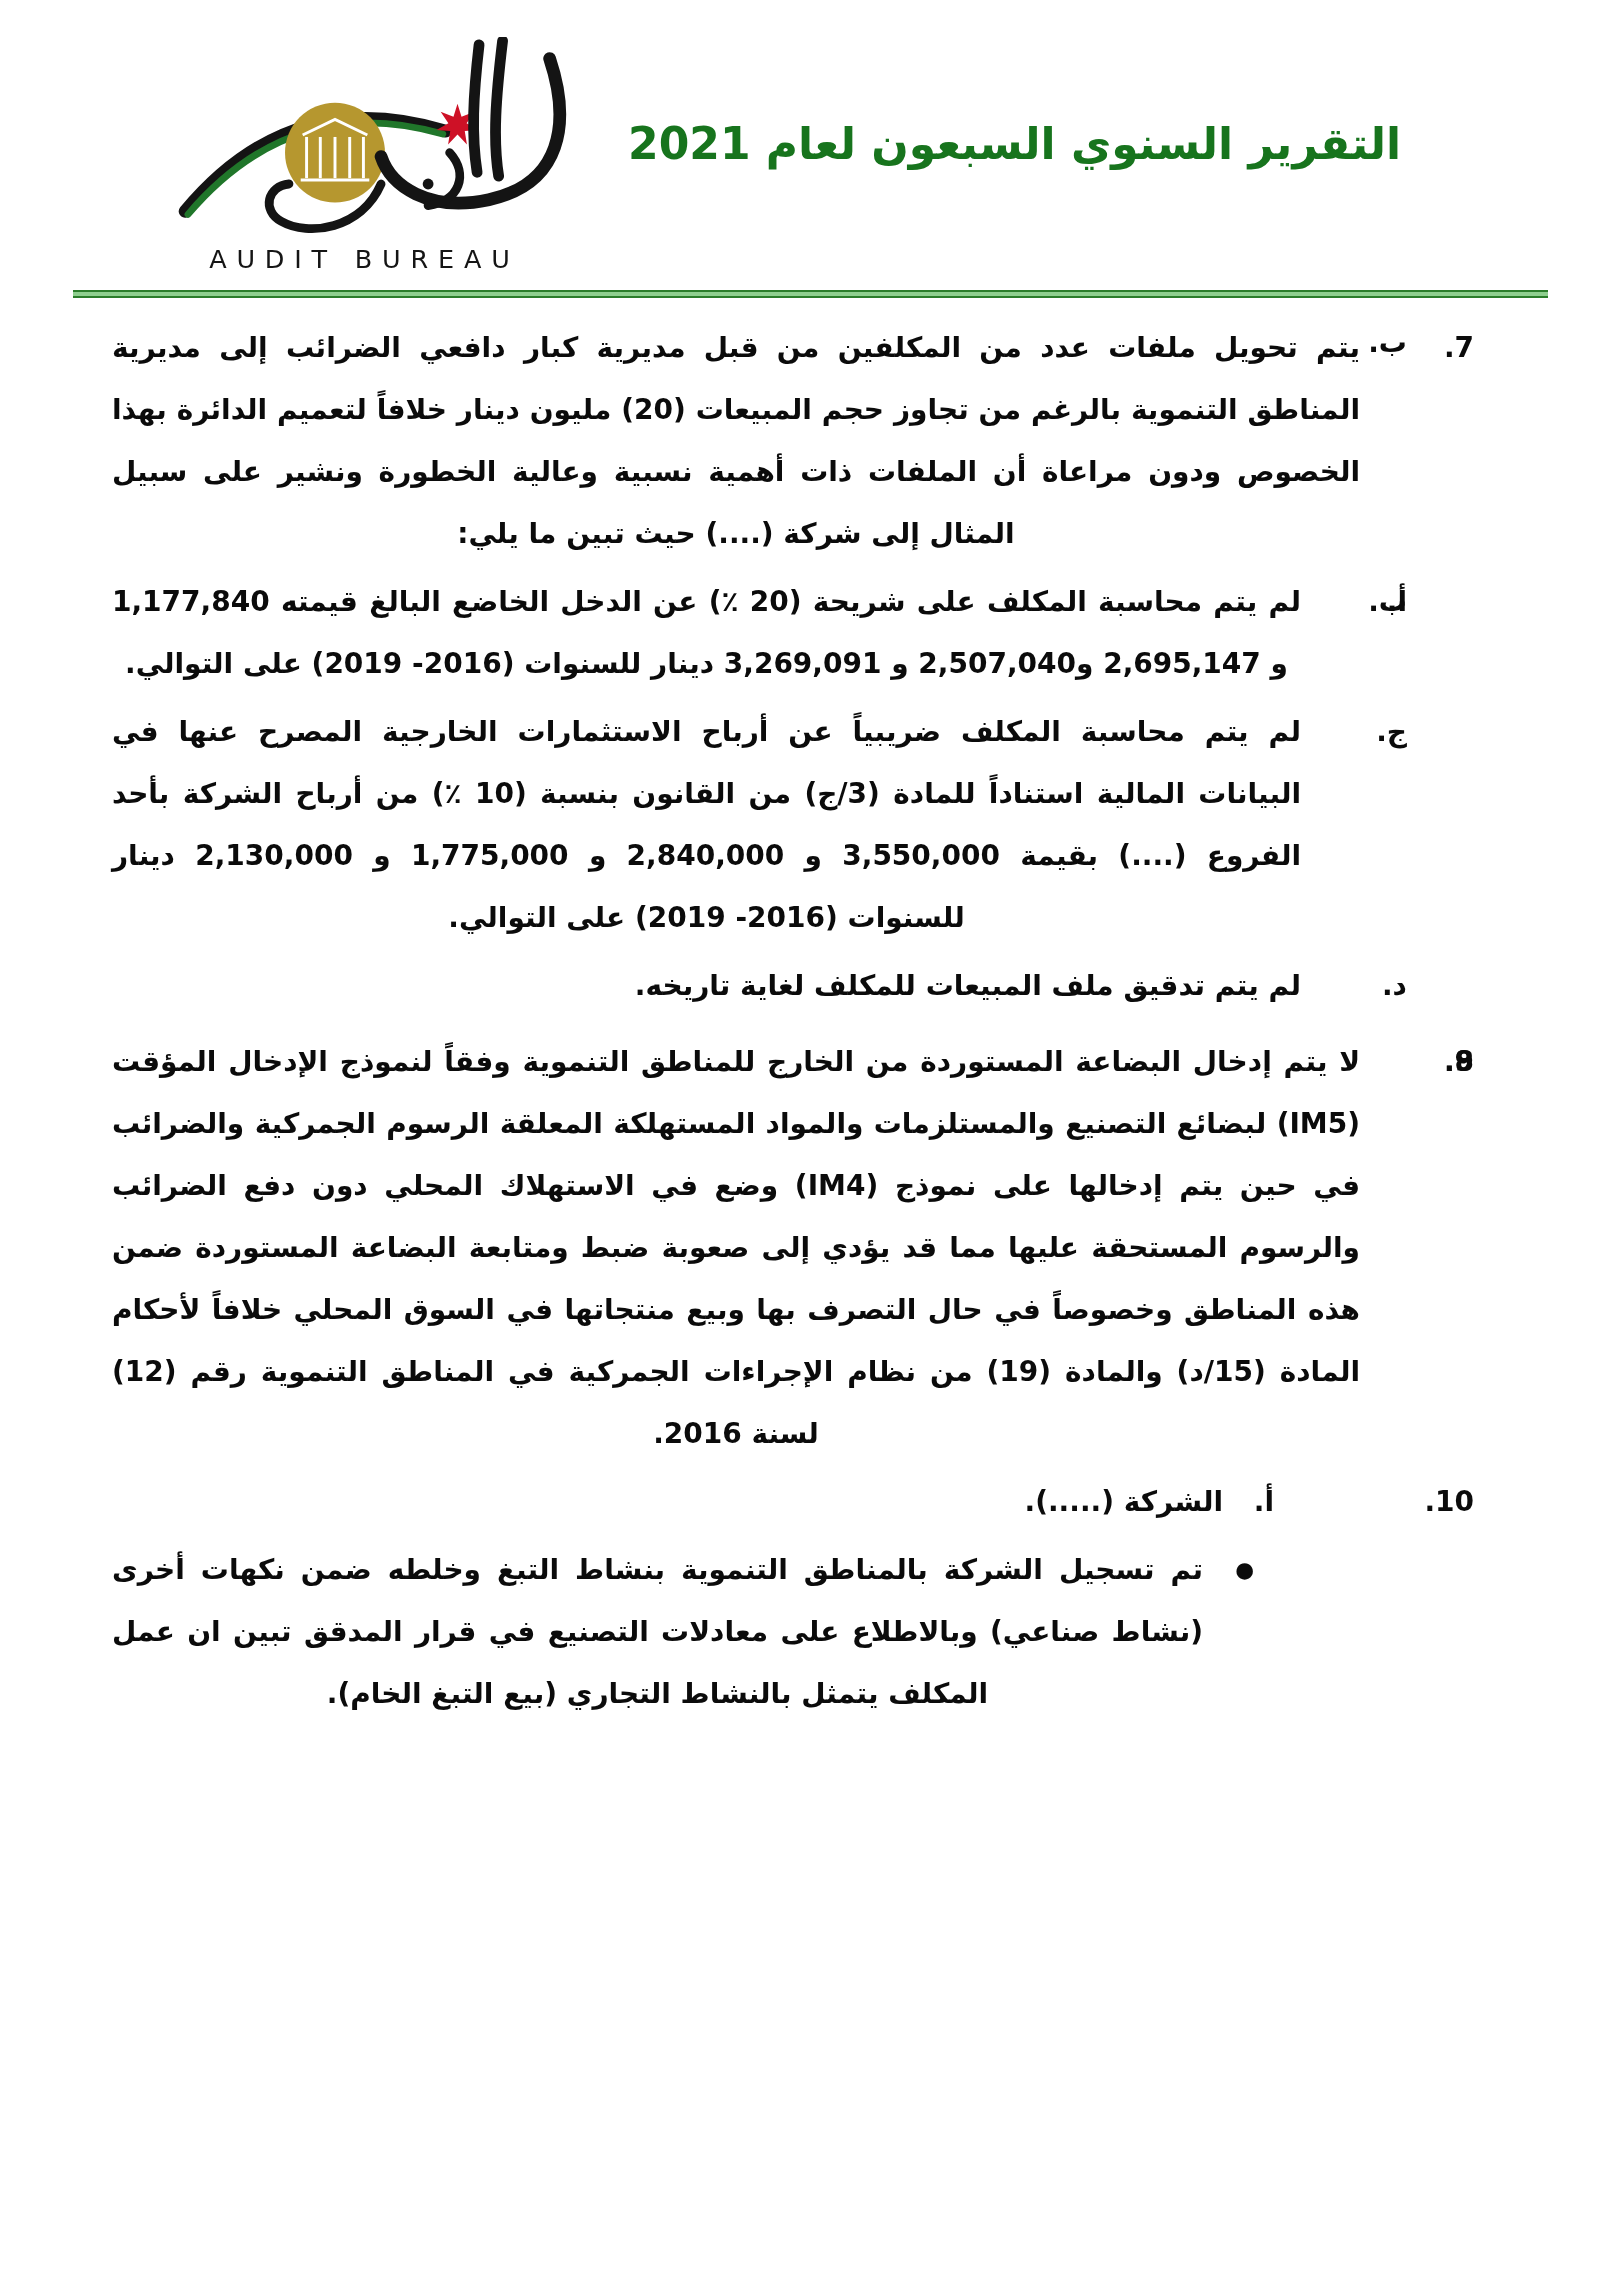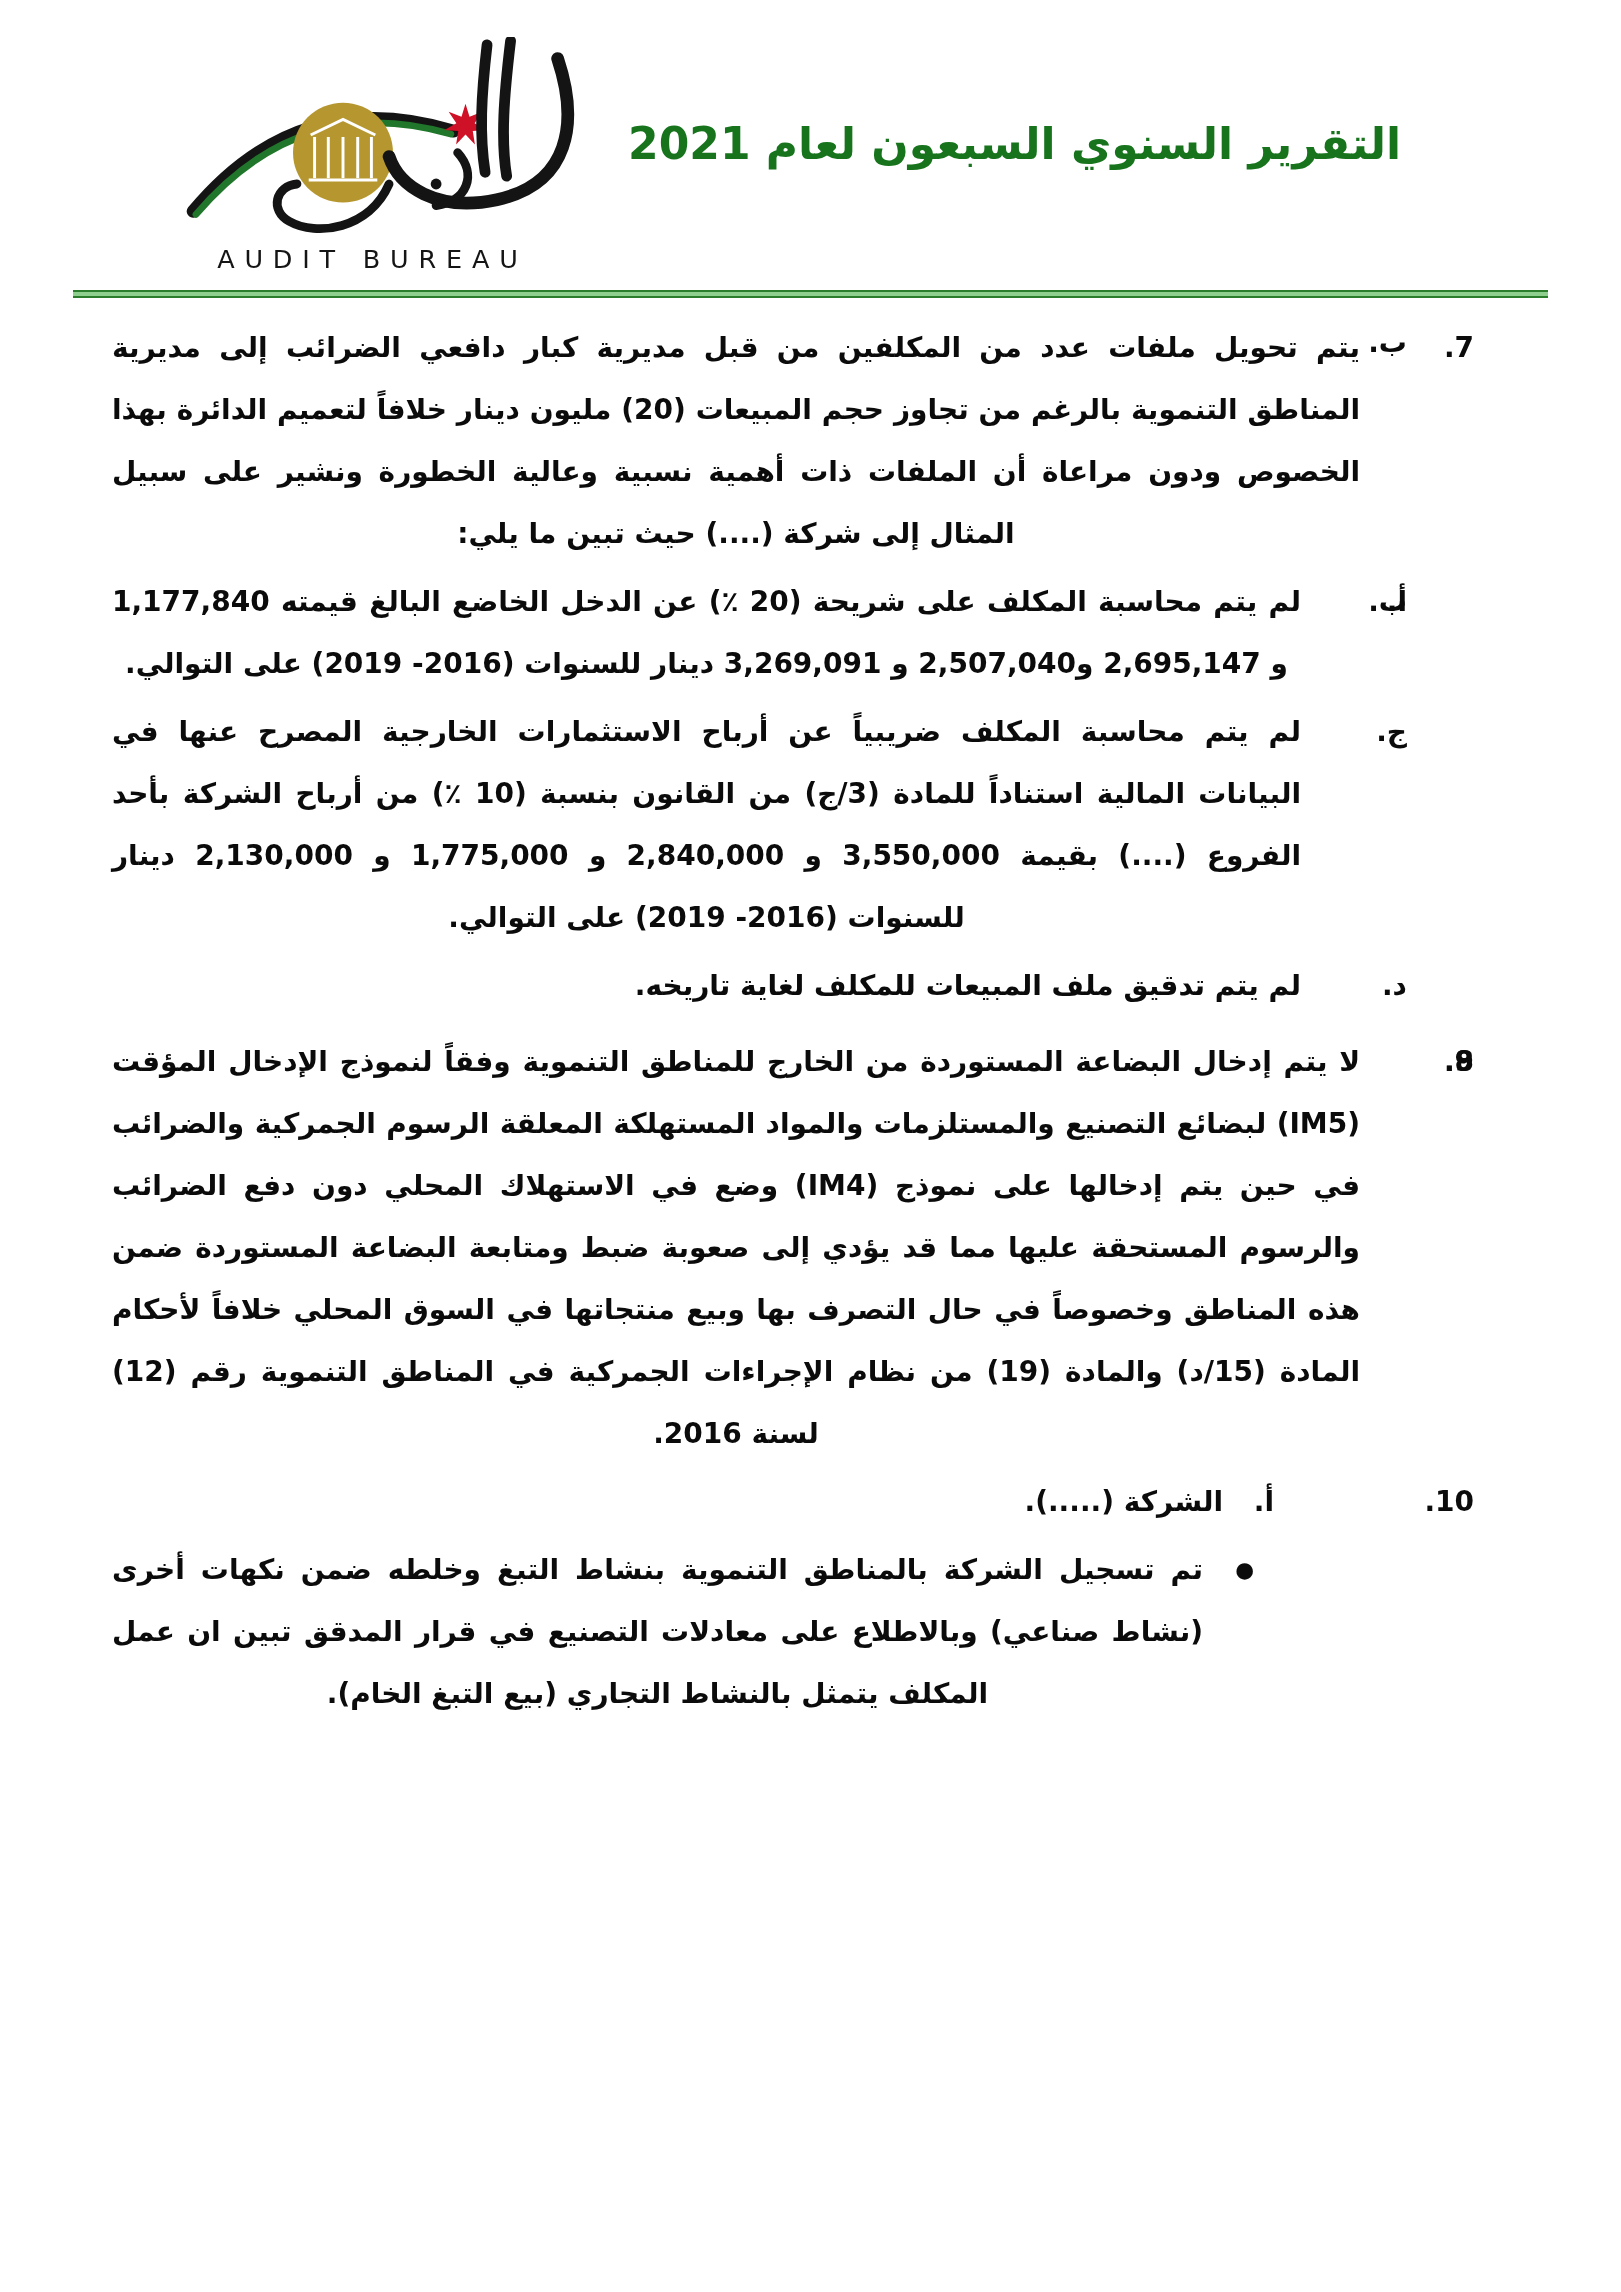--- a/index.html
+++ b/index.html
@@ -6,21 +6,21 @@
   .page{
     position:relative;
     width:1621px;height:2293px;
     background:#ffffff;
     font-family:"DejaVu Sans",sans-serif;
     color:#0b0b0b;
     overflow:hidden;
   }
   
   .header{position:relative;height:290px;}
-  .logo{position:absolute;left:142px;top:37px;width:451px;height:245px;}
+  .logo{position:absolute;left:134px;top:37px;width:451px;height:245px;}
   .logo svg{display:block;}
   .report-title{
     position:absolute;
     right:212px;top:110px;
     margin:8px;
     direction:rtl;
     font-size:44px;
     font-weight:bold;
     color:#17741d;
     white-space:nowrap;

